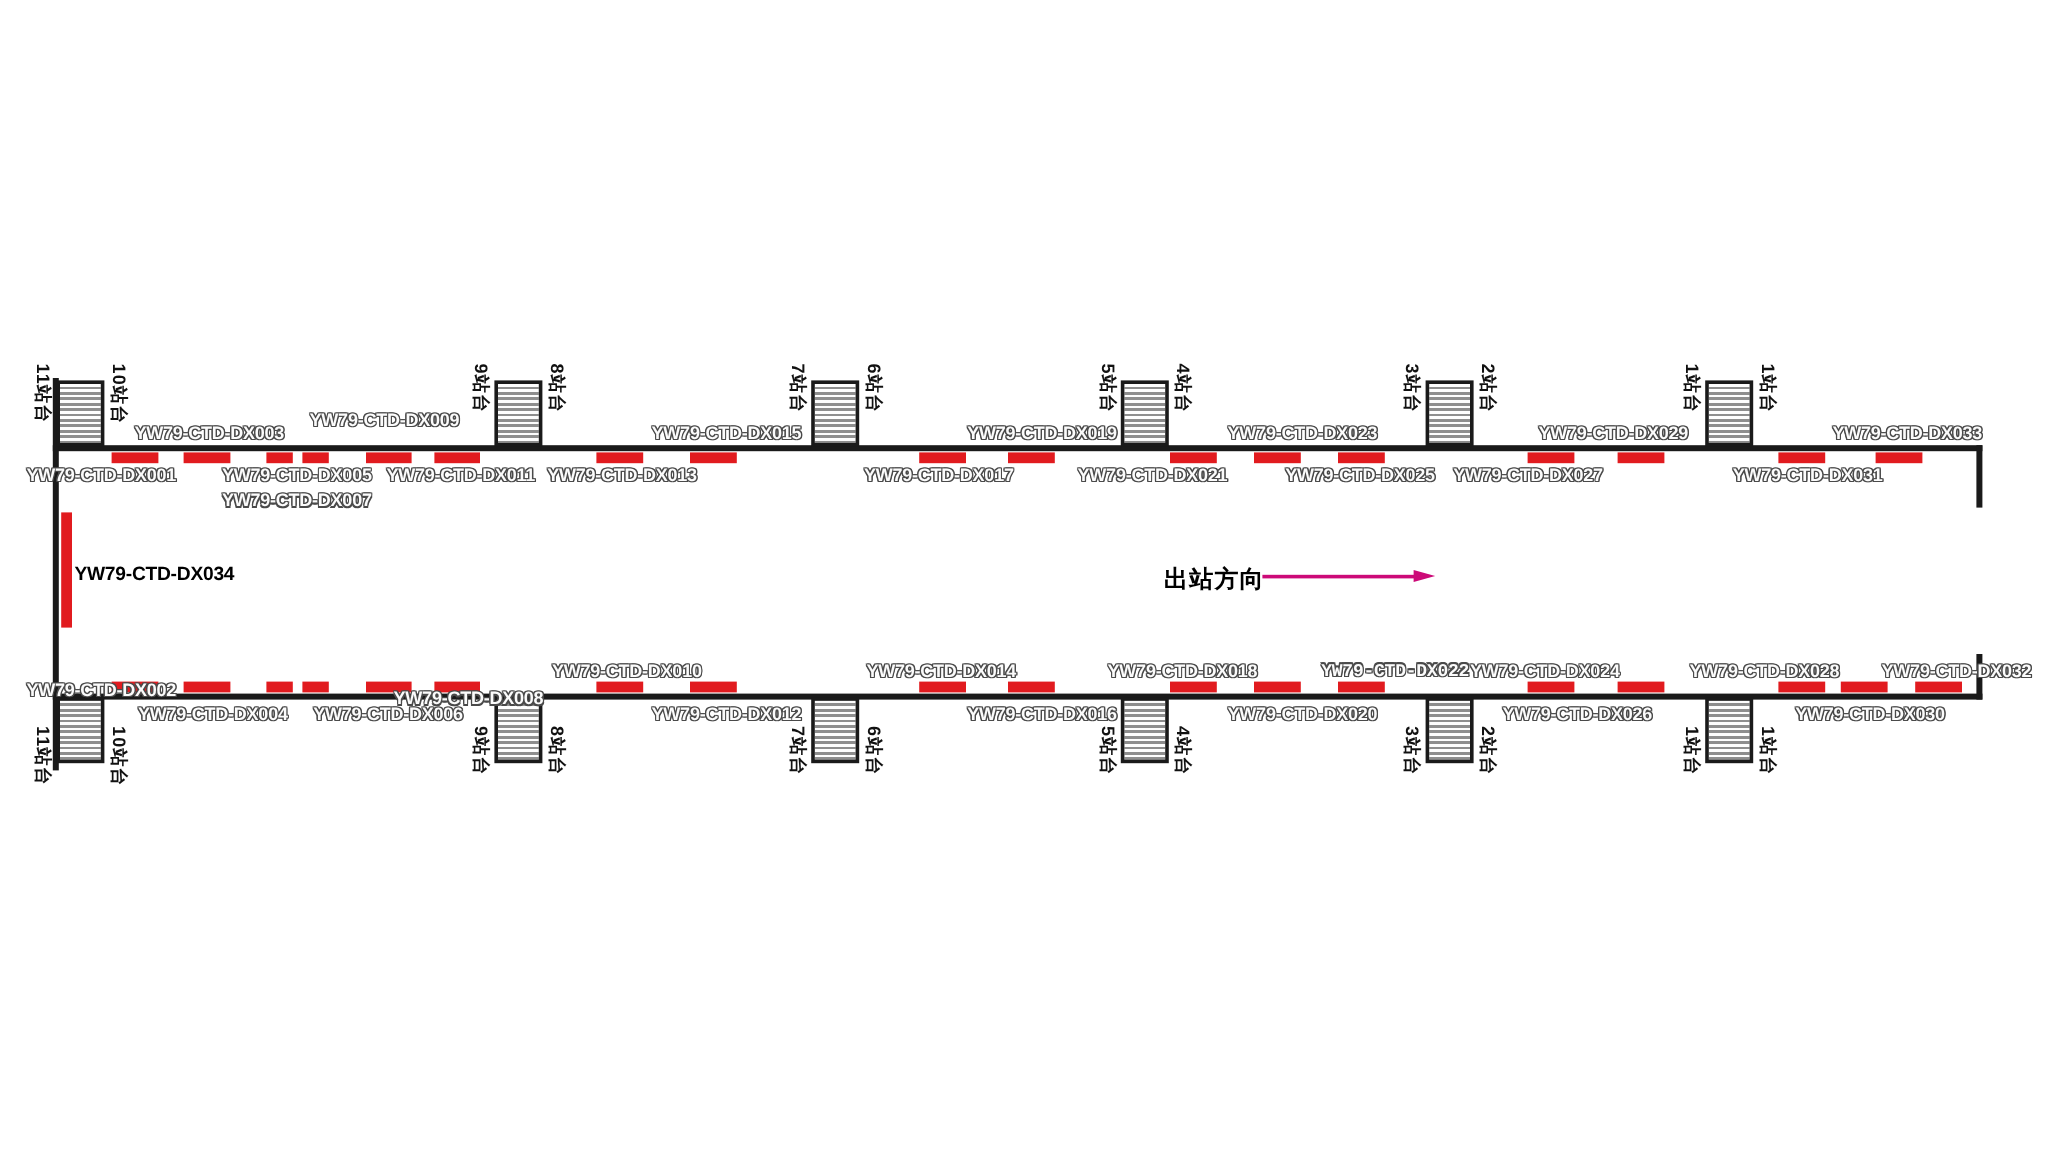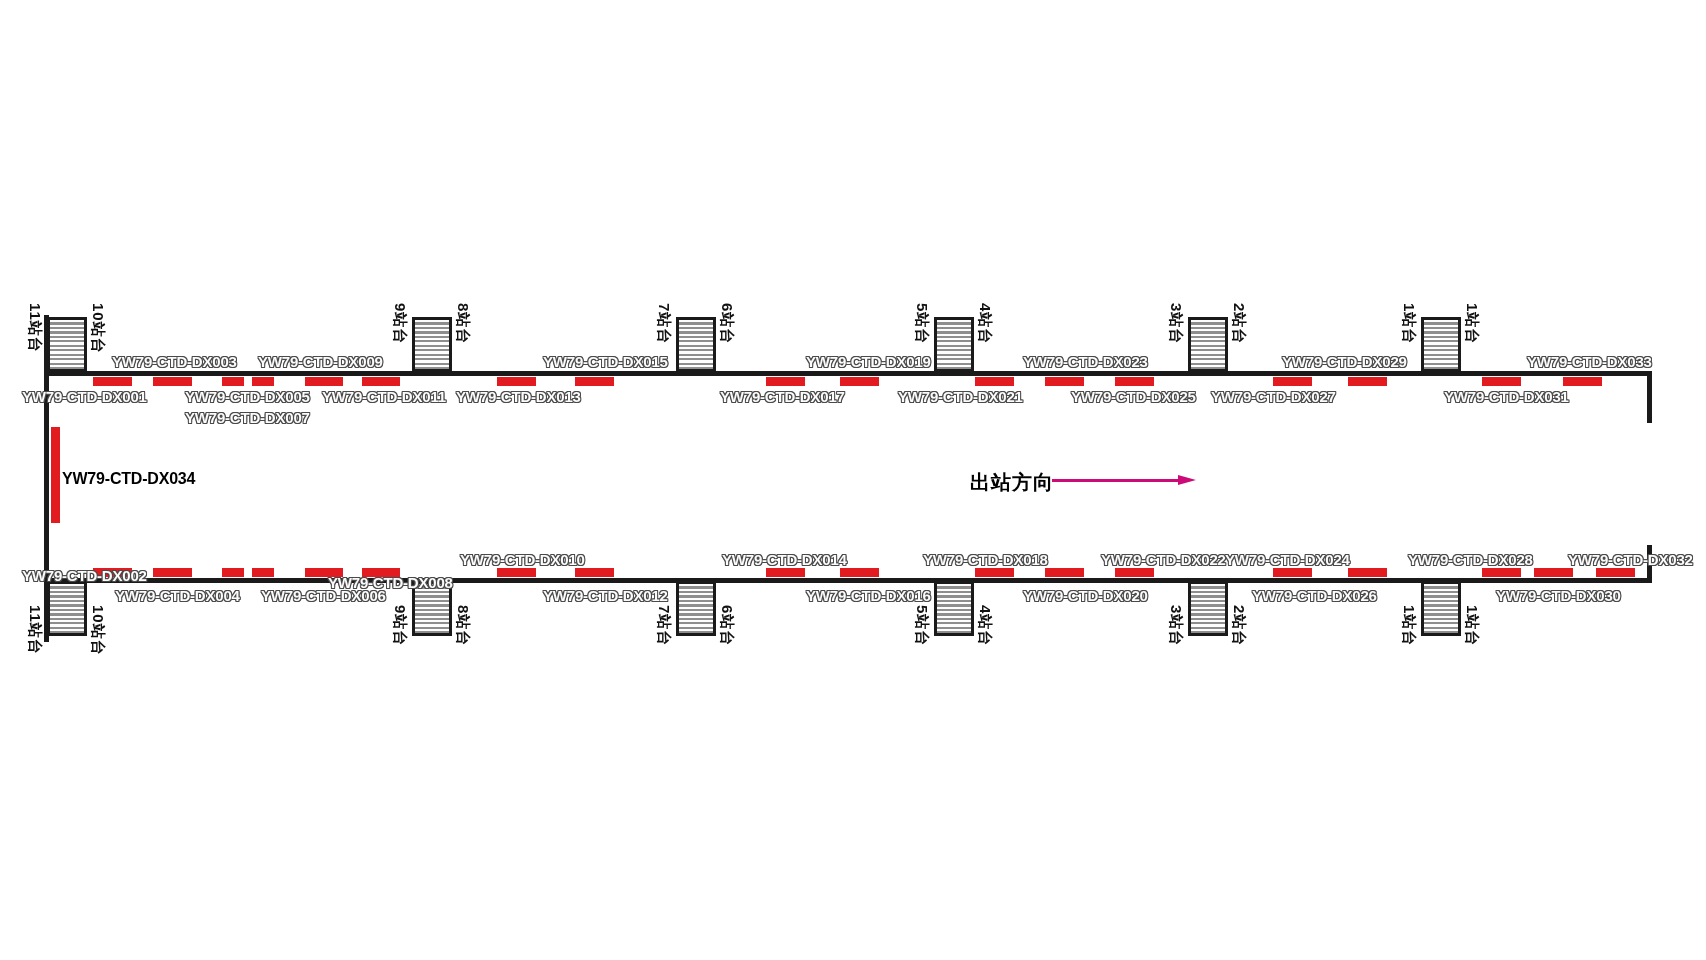--- a/index.html
+++ b/index.html
@@ -141,42 +141,42 @@
     <div class="marker" style="left: 840px; top: 568px; width: 39px; height: 9px;"></div>
     <div class="marker" style="left: 975px; top: 568px; width: 39px; height: 9px;"></div>
     <div class="marker" style="left: 1045px; top: 568px; width: 39px; height: 9px;"></div>
     <div class="marker" style="left: 1115px; top: 568px; width: 39px; height: 9px;"></div>
     <div class="marker" style="left: 1273px; top: 568px; width: 39px; height: 9px;"></div>
     <div class="marker" style="left: 1348px; top: 568px; width: 39px; height: 9px;"></div>
     <div class="marker" style="left: 1482px; top: 568px; width: 39px; height: 9px;"></div>
     <div class="marker" style="left: 1534px; top: 568px; width: 39px; height: 9px;"></div>
     <div class="marker" style="left: 1596px; top: 568px; width: 39px; height: 9px;"></div>
     <div class="adlabel" style="left: 112px; top: 353px;">YW79-CTD-DX003</div>
-    <div class="adlabel" style="left: 258px; top: 353px;">YW79-CTD-DX009</div>
+    <div class="adlabel" style="left: 258px; top: 342px;">YW79-CTD-DX009</div>
     <div class="adlabel" style="left: 543px; top: 353px;">YW79-CTD-DX015</div>
     <div class="adlabel" style="left: 806px; top: 353px;">YW79-CTD-DX019</div>
     <div class="adlabel" style="left: 1023px; top: 353px;">YW79-CTD-DX023</div>
     <div class="adlabel" style="left: 1282px; top: 353px;">YW79-CTD-DX029</div>
     <div class="adlabel" style="left: 1527px; top: 353px;">YW79-CTD-DX033</div>
     <div class="adlabel" style="left: 22px; top: 388px;">YW79-CTD-DX001</div>
     <div class="adlabel" style="left: 185px; top: 388px;">YW79-CTD-DX005</div>
     <div class="adlabel" style="left: 185px; top: 409px;">YW79-CTD-DX007</div>
     <div class="adlabel" style="left: 322px; top: 388px;">YW79-CTD-DX011</div>
     <div class="adlabel" style="left: 456px; top: 388px;">YW79-CTD-DX013</div>
     <div class="adlabel" style="left: 720px; top: 388px;">YW79-CTD-DX017</div>
     <div class="adlabel" style="left: 898px; top: 388px;">YW79-CTD-DX021</div>
     <div class="adlabel" style="left: 1071px; top: 388px;">YW79-CTD-DX025</div>
     <div class="adlabel" style="left: 1211px; top: 388px;">YW79-CTD-DX027</div>
     <div class="adlabel" style="left: 1444px; top: 388px;">YW79-CTD-DX031</div>
     <div class="adlabel" style="left: 22px; top: 551px; margin-top: 16px;">YW79-CTD-DX002</div>
     <div class="adlabel" style="left: 328px; top: 574px;">YW79-CTD-DX008</div>
     <div class="adlabel" style="left: 460px; top: 551px;">YW79-CTD-DX010</div>
     <div class="adlabel" style="left: 722px; top: 551px;">YW79-CTD-DX014</div>
     <div class="adlabel" style="left: 923px; top: 551px;">YW79-CTD-DX018</div>
-    <div class="adlabel" style="left: 1101px; top: 551px;">YW79-CTD-DX022</div>
+    <div class="adlabel" style="left: 1101px; top: 551px; font-family: Liberation Mono, monospace;">YW79-CTD-DX022</div>
     <div class="adlabel" style="left: 1225px; top: 551px;">YW79-CTD-DX024</div>
     <div class="adlabel" style="left: 1408px; top: 551px;">YW79-CTD-DX028</div>
     <div class="adlabel" style="left: 1568px; top: 551px; text-align: center;">YW79-CTD-DX032</div>
     <div class="adlabel" style="left: 115px; top: 587px;">YW79-CTD-DX004</div>
     <div class="adlabel" style="left: 261px; top: 587px;">YW79-CTD-DX006</div>
     <div class="adlabel" style="left: 543px; top: 587px;">YW79-CTD-DX012</div>
     <div class="adlabel" style="left: 806px; top: 587px;">YW79-CTD-DX016</div>
     <div class="adlabel" style="left: 1023px; top: 587px;">YW79-CTD-DX020</div>
     <div class="adlabel" style="left: 1252px; top: 587px;">YW79-CTD-DX026</div>
     <div class="adlabel" style="left: 1496px; top: 587px;">YW79-CTD-DX030</div>

